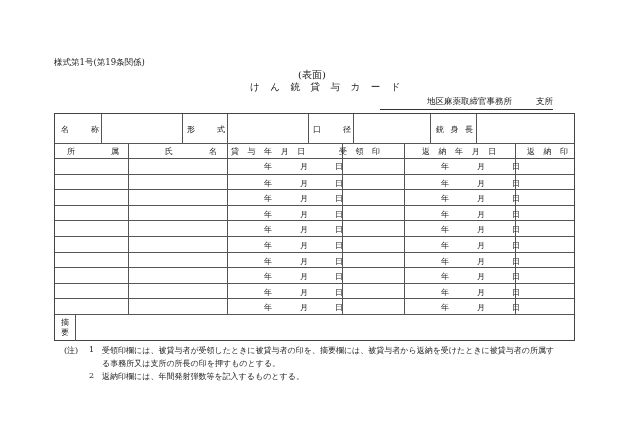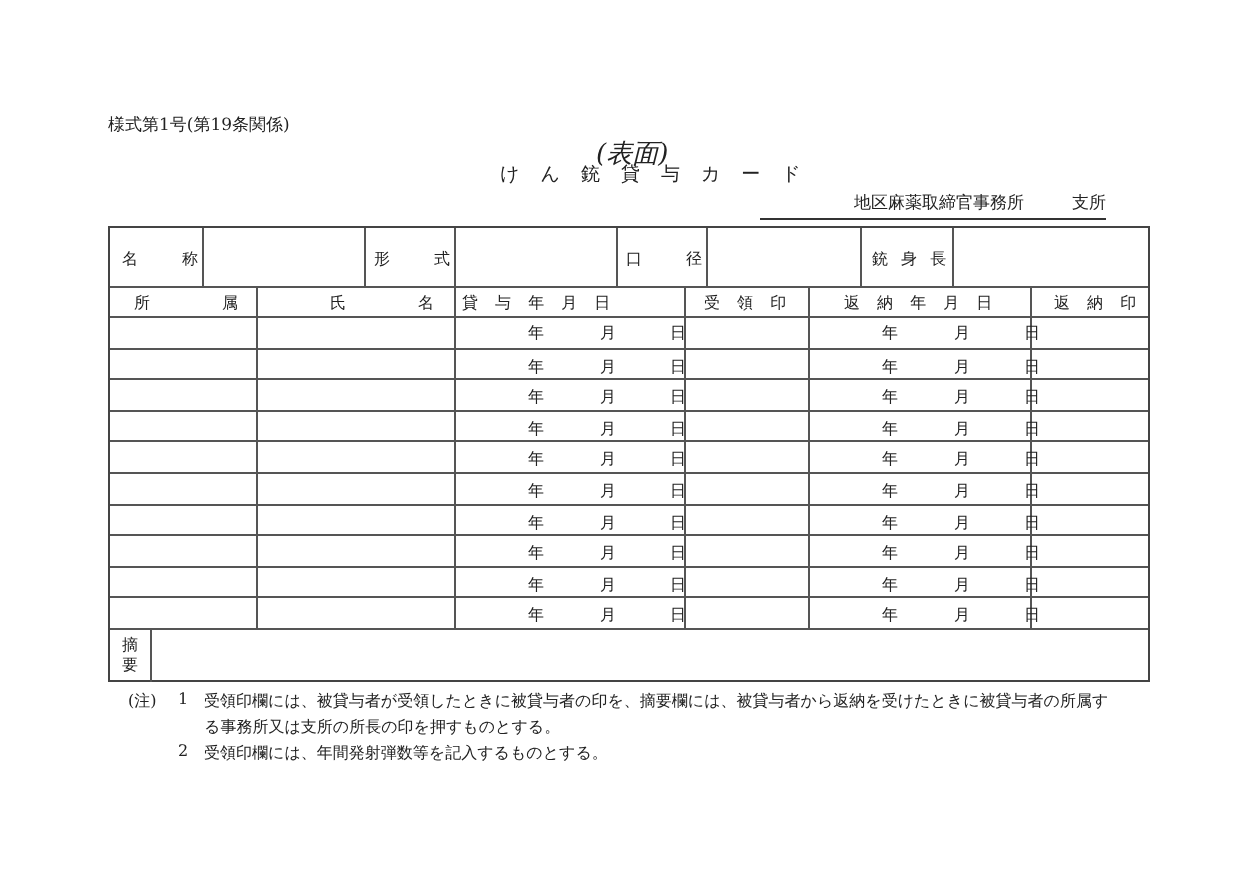--- a/index.html
+++ b/index.html
@@ -1,20 +1,20 @@
 <!DOCTYPE html>
 <html><head>
   <meta charset="utf-8">
   <style>
     html, body { margin:0; padding:0; background:#ffffff; }
     body { width:630px; height:441px; position:relative; overflow:hidden;
            font-family:"DejaVu Serif","Liberation Serif",serif; color:#222; }
     .abs { position:absolute; white-space:nowrap; }
     .form-id { left:54px; top:57px; font-size:8.5px; }
-    .side { left:298px; top:68px; font-size:13px;font-style:italic; }
+    .side { left:298px; top:68px; font-size:10px; }
     .title { left:250px; top:81px; font-size:9.5px; letter-spacing:10.5px; }
     .office { left:380px; top:96px; width:173px; border-bottom:0.8px solid #333;
               font-size:8.5px; text-align:right; padding-bottom:1px; }
     .office span.gap { display:inline-block; width:24px; }
 
     .tbl { position:absolute; left:54px; top:113px; width:521px; height:228px;
            border:1px solid #444; box-sizing:border-box; }
     .hline { position:absolute; left:0; right:0; height:0; border-top:0.8px solid #555; }
     .vline { position:absolute; width:0; border-left:0.8px solid #555; }
     .cell-t { position:absolute; font-size:8px; white-space:nowrap; }
@@ -56,21 +56,21 @@
 
   <div class="vline" style="left:73px;top:29px;height:171px"></div>
   <div class="vline" style="left:172px;top:29px;height:171px"></div>
   <div class="vline" style="left:287px;top:29px;height:171px"></div>
   <div class="vline" style="left:349px;top:29px;height:171px"></div>
   <div class="vline" style="left:460px;top:29px;height:171px"></div>
 
   <div class="cell-t" style="left:12px;top:32px;letter-spacing:3px">所　　　属</div>
   <div class="cell-t" style="left:110px;top:32px;letter-spacing:3px">氏　　　名</div>
   <div class="cell-t" style="left:176px;top:32px;letter-spacing:3px">貸 与 年 月 日</div>
-  <div class="cell-t" style="left:297px;top:32px;letter-spacing:3px">受 領 印</div>
+  <div class="cell-t" style="left:284px;top:32px;letter-spacing:3px">受 領 印</div>
   <div class="cell-t" style="left:367px;top:32px;letter-spacing:3px">返 納 年 月 日</div>
   <div class="cell-t" style="left:472px;top:32px;letter-spacing:3px">返 納 印</div>
 
   <div id="rows">
       <div style="position: absolute; left: 0px; right: 0px; top: 44px; height: 15.6px;">
         <div style="position: absolute; left: 0px; width: 73px; top: 0px; height: 100%;"></div>
         <div style="position: absolute; left: 73px; width: 99px; top: 0px; height: 100%;"></div>
         <div style="position: absolute; left: 287px; width: 62px; top: 0px; height: 100%;"></div>
         <div style="position: absolute; left: 460px; width: 59px; top: 0px; height: 100%;"></div>
         <div style="position: absolute; left: 172px; top: 3px;">
@@ -234,13 +234,13 @@
   <div class="cell-t" style="left:6px;top:203px">摘</div>
   <div class="cell-t" style="left:6px;top:213px">要</div>
   <div class="cell-t" style="left:23px;top:202px;width:494px;height:23px"></div>
 </div>
 
 <div class="note-row" style="left:64px;top:345px">(注)</div>
 <div class="note-row" style="left:89px;top:345px">1</div>
 <div class="note-row" style="left:102px;top:345px">受領印欄には、被貸与者が受領したときに被貸与者の印を、摘要欄には、被貸与者から返納を受けたときに被貸与者の所属す</div>
 <div class="note-row" style="left:102px;top:358px">る事務所又は支所の所長の印を押すものとする。</div>
 <div class="note-row" style="left:89px;top:371px">2</div>
-<div class="note-row" style="left:102px;top:371px">受領印欄には、年間発射弾数等を記入するものとする。</div>
+<div class="note-row" style="left:102px;top:371px">返納印欄には、年間発射弾数等を記入するものとする。</div>
 
 </body></html>

